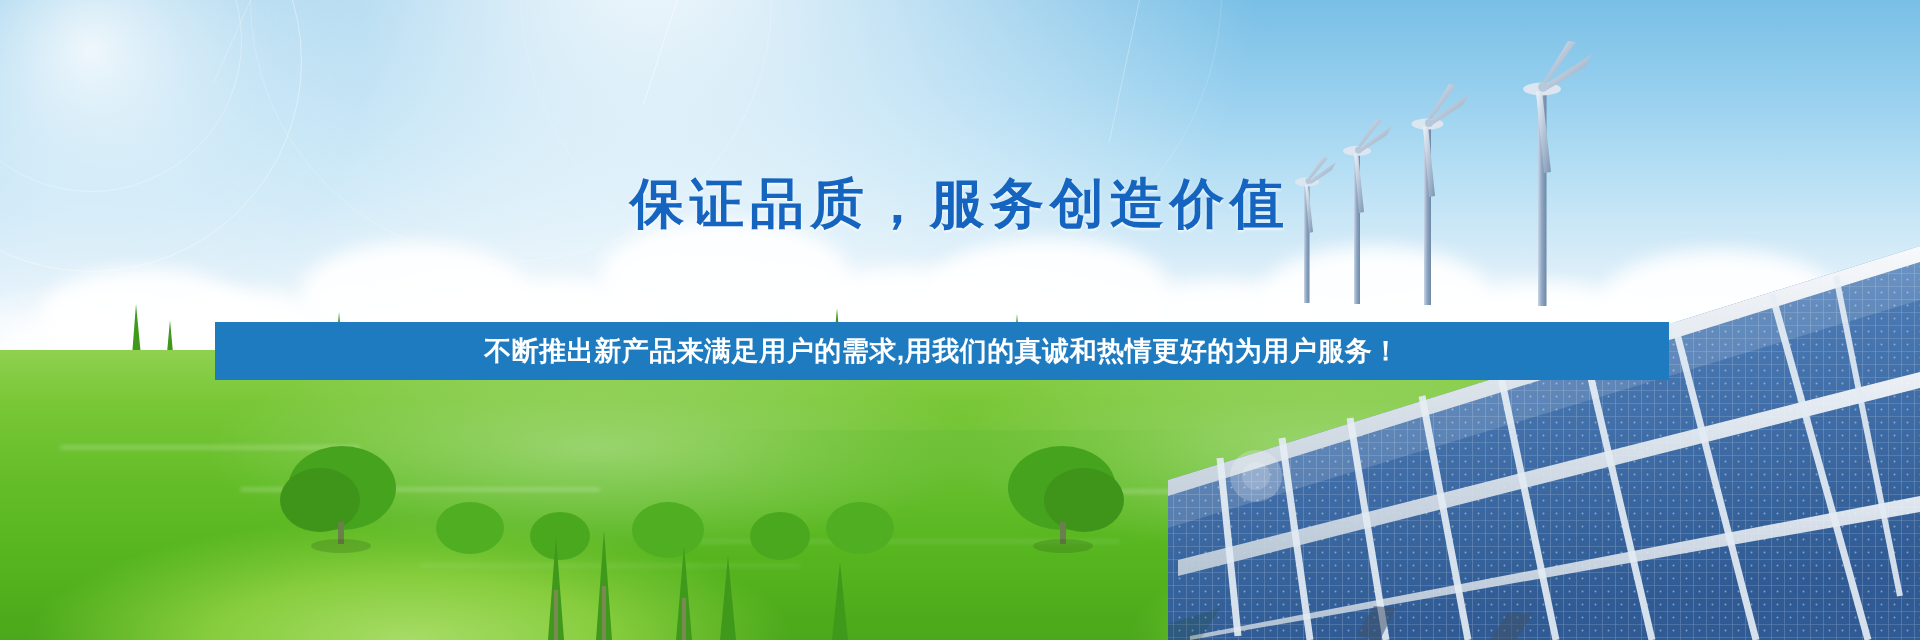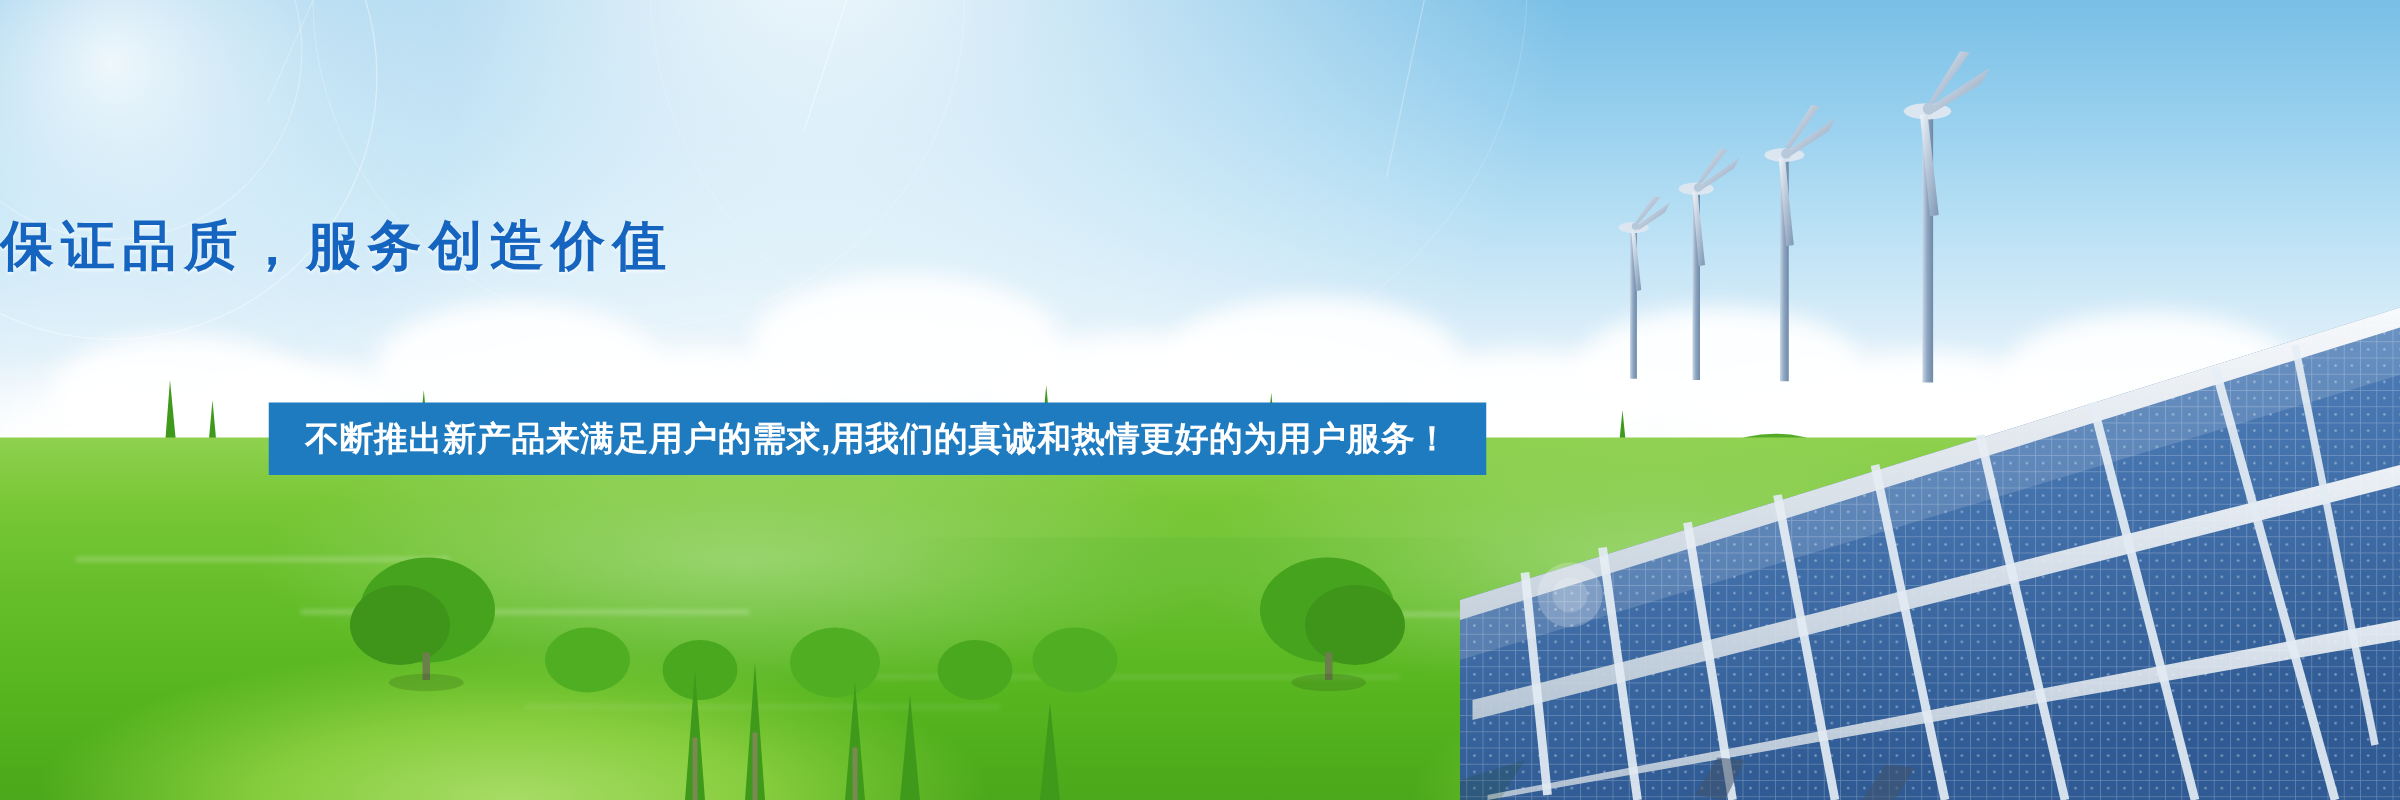--- a/index.html
+++ b/index.html
@@ -76,30 +76,30 @@
   .valley{
     position:absolute;left:50%;bottom:0;transform:translateX(-50%);
     width:720px;height:210px;
     background:radial-gradient(ellipse 360px 150px at 50% 0%, rgba(106,190,56,.55) 0%, rgba(106,190,56,0) 70%);
   }
   .grassStreak{position:absolute;height:3px;border-radius:3px;background:rgba(255,255,255,.30);filter:blur(2px);}
 
   
   .headline{
     position:absolute;left:0;right:0;top:176px;
-    text-align:left;
-    font-size:43px;line-height:1;font-weight:bold;
+    text-align:center;
+    font-size:54px;line-height:1;font-weight:bold;
     letter-spacing:6px;
     color:#1565c0;
     text-shadow:0 2px 3px rgba(255,255,255,.75);
     white-space:nowrap;
   }
   .subbar{
     position:absolute;left:215px;top:322px;
-    width:974px;height:58px;
+    width:1454px;height:58px;
     background:#1f7bc0;
     display:flex;align-items:center;justify-content:center;
   }
   .subbar .subtext{
     color:#ffffff;
     font-size:27px;line-height:1;font-weight:bold;
     letter-spacing:.5px;
     white-space:nowrap;
   }
 

